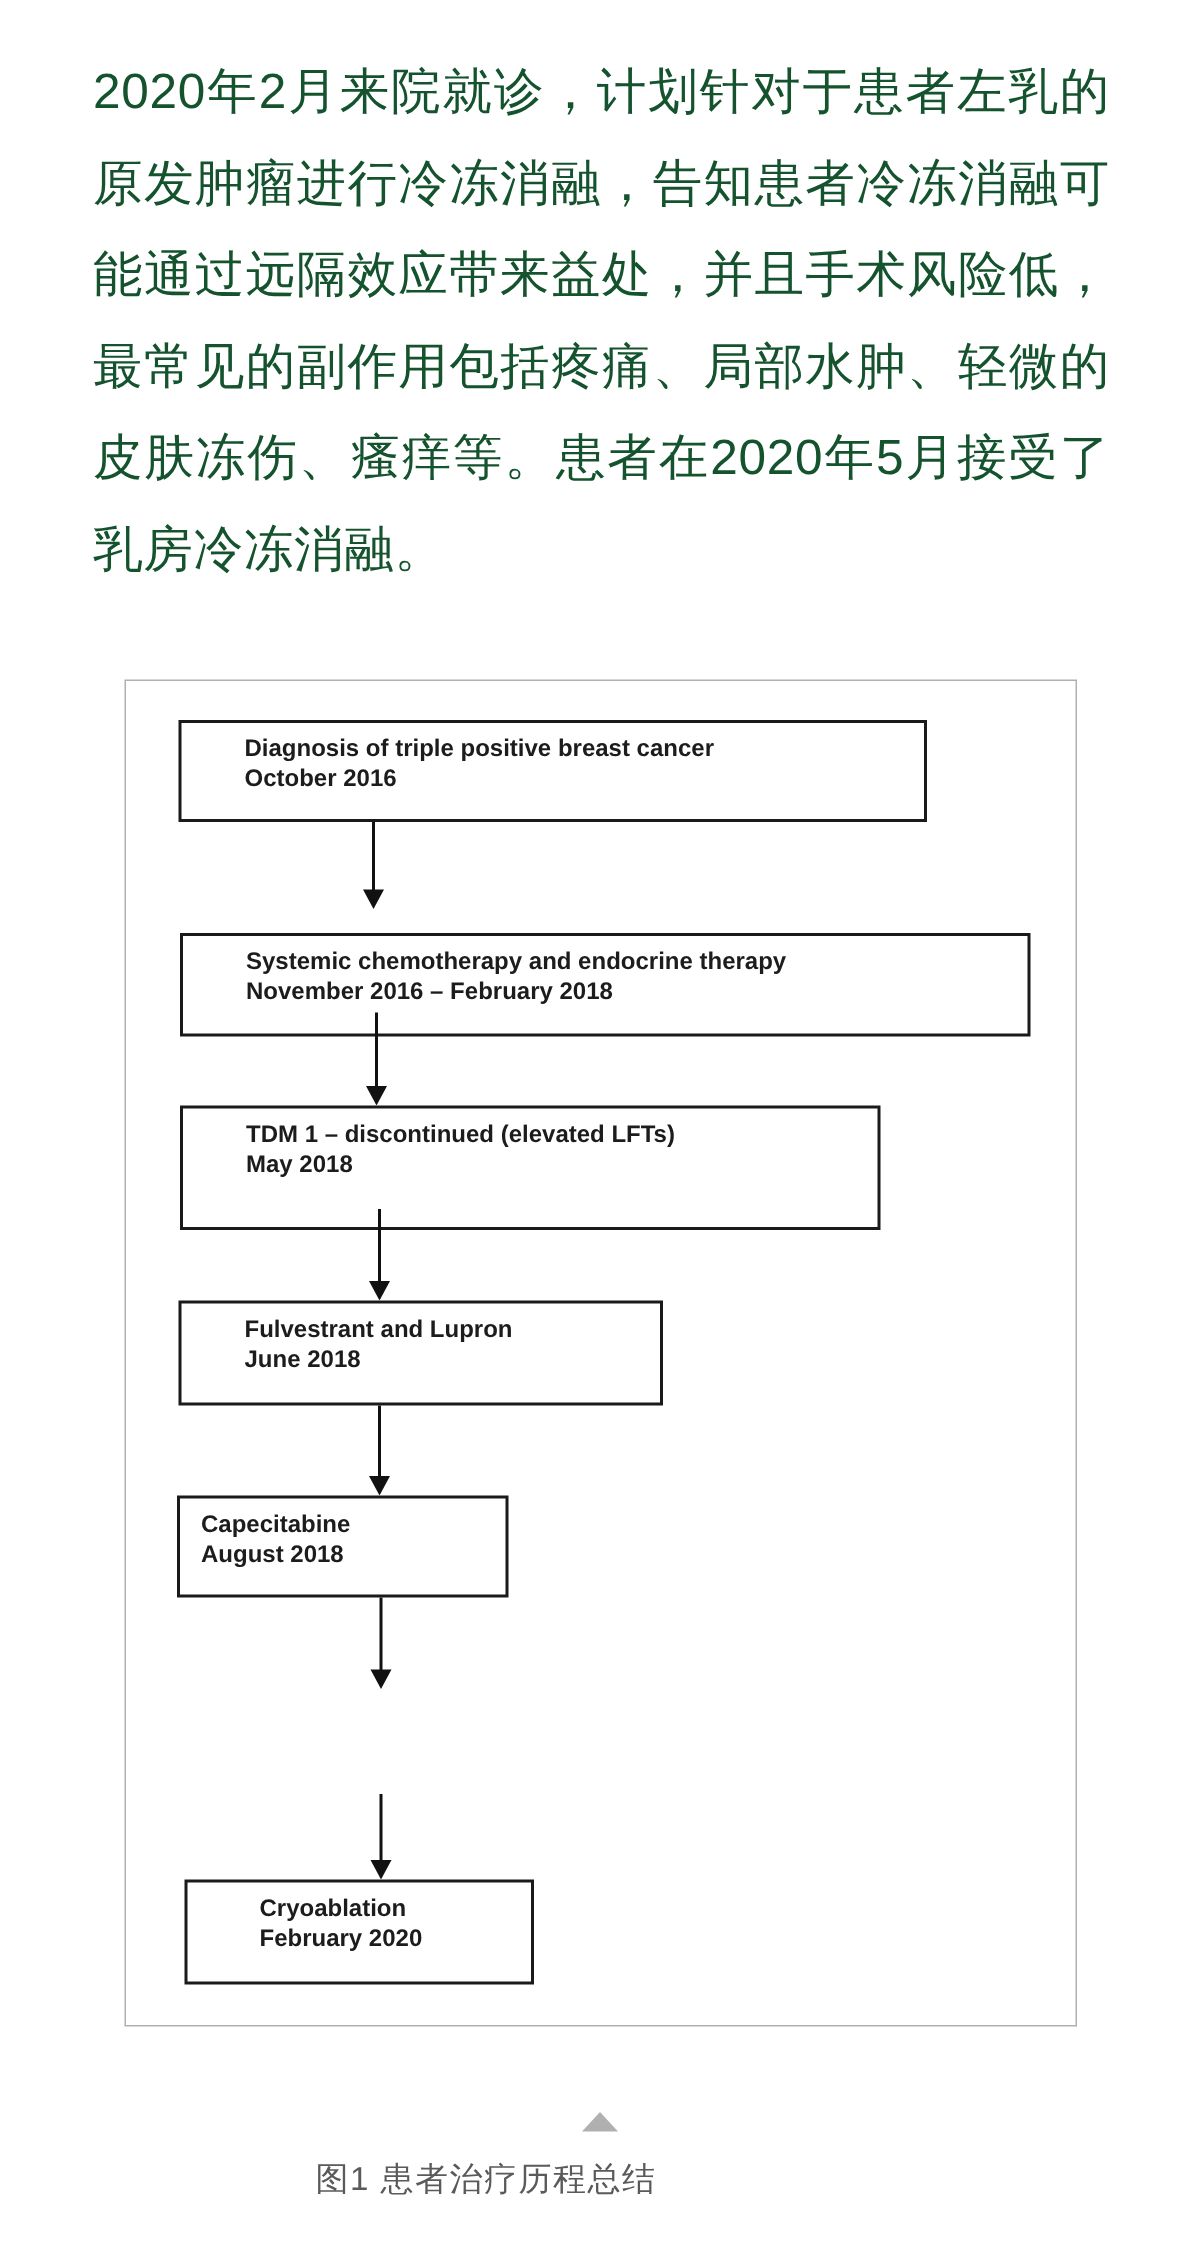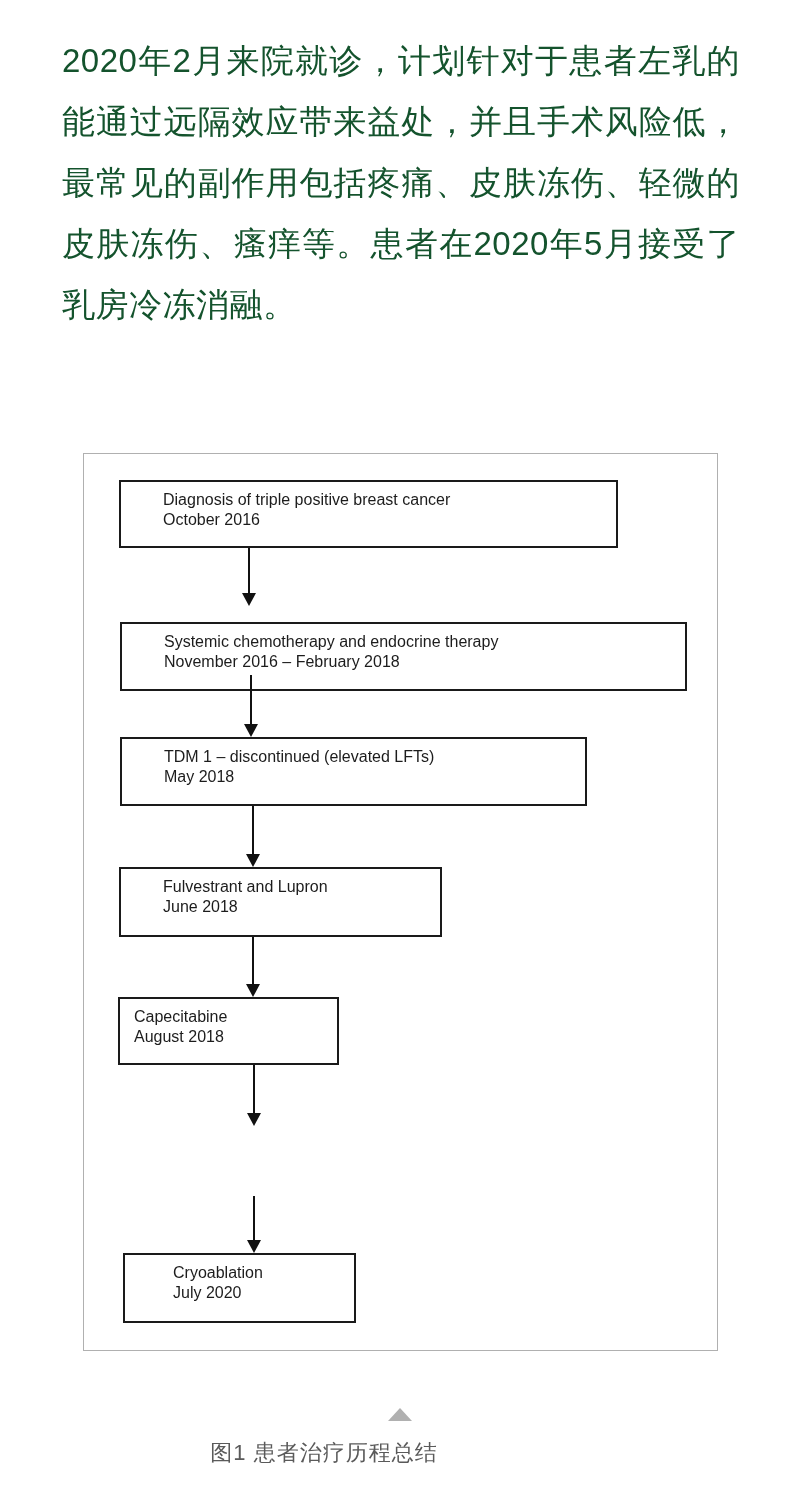--- a/index.html
+++ b/index.html
@@ -36,37 +36,38 @@
 
   
   .flow-container {
     position: absolute;
     left: 83px;
     top: 453px;
     width: 633px;
     height: 896px;
     border: 1px solid #b0b0b0;
     background: #ffffff;
+    font-weight: bold;
   }
 
   .flow-box {
     position: absolute;
     border: 2px solid #1a1a1a;
     background: #ffffff;
     box-sizing: border-box;
     padding: 8px 10px 0 42px;
     font-size: 16px;
     line-height: 20px;
     color: #1c1c1c;
   }
   .flow-box .bline { display: block; white-space: nowrap; }
 
   .box1 { left: 35px; top: 26px;  width: 499px; height: 68px; }
   .box2 { left: 36px; top: 152px; width: 567px; height: 69px; margin-top: 16px; }
-  .box3 { left: 36px; top: 283px; width: 467px; height: 69px; }
+  .box3 { left: 36px; top: 283px; width: 467px; height: 83px; }
   .box4 { left: 35px; top: 413px; width: 323px; height: 70px; }
   .box5 { left: 34px; top: 543px; width: 221px; height: 68px; padding-left: 14px; }
   .box6 { left: 38px; top: 672px; width: 221px; height: 70px; }
   .box7 { left: 39px; top: 799px; width: 233px; height: 70px; padding-left: 48px; }
 
   
   .arrow { position: absolute; width: 14px; }
   .arrow .stem {
     position: absolute;
     left: 6px;
@@ -115,22 +116,23 @@
     color: #5a5a5a;
   }
 </style>
 </head>
 <body>
 
 <div class="page">
 
   <div class="paragraph">
     <div class="pline">2020年2月来院就诊，计划针对于患者左乳的</div>
+    <div class="pline">原发肿瘤进行冷冻消融，告知患者冷冻消融可</div>
     <div class="pline">能通过远隔效应带来益处，并且手术风险低，</div>
-    <div class="pline">最常见的副作用包括疼痛、皮肤冻伤、轻微的</div>
+    <div class="pline">最常见的副作用包括疼痛、局部水肿、轻微的</div>
     <div class="pline">皮肤冻伤、瘙痒等。患者在2020年5月接受了</div>
     <div class="pline last">乳房冷冻消融。</div>
   </div>
 
   <div class="flow-container">
 
     <div class="flow-box box1">
       <span class="bline">Diagnosis of triple positive breast cancer</span>
       <span class="bline">October 2016</span>
     </div>
@@ -175,21 +177,21 @@
         <div class="head"></div>
       </div>
 
     <div class="arrow arr6">
         <div class="stem"></div>
         <div class="head"></div>
       </div>
 
     <div class="flow-box box7">
       <span class="bline">Cryoablation</span>
-      <span class="bline">July 2020</span>
+      <span class="bline">February 2020</span>
     </div>
 
   </div>
 
   <div class="collapse-triangle"></div>
 
   <div class="figure-caption">图1 患者治疗历程总结</div>
 
 </div>
 

